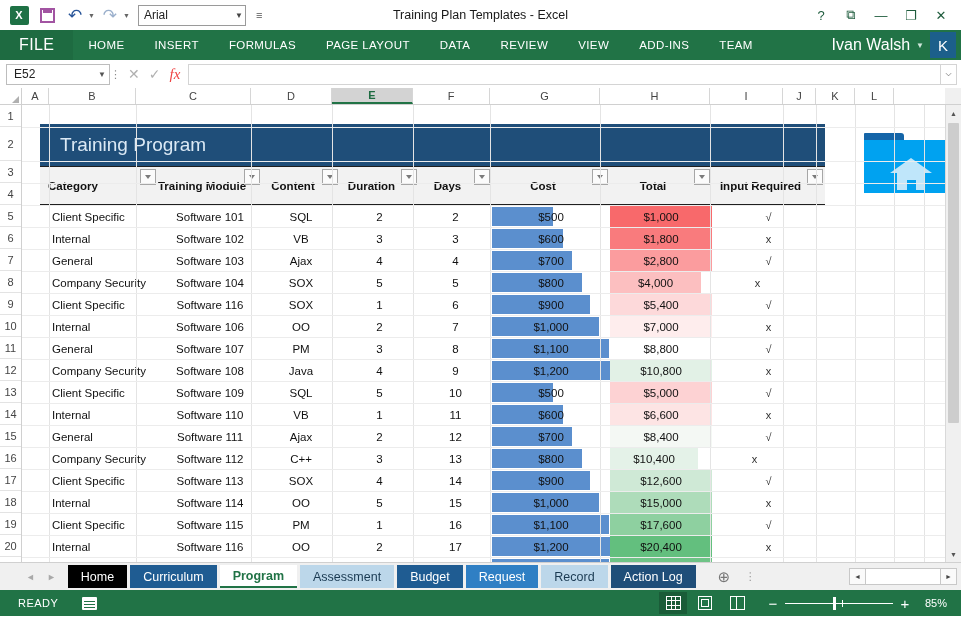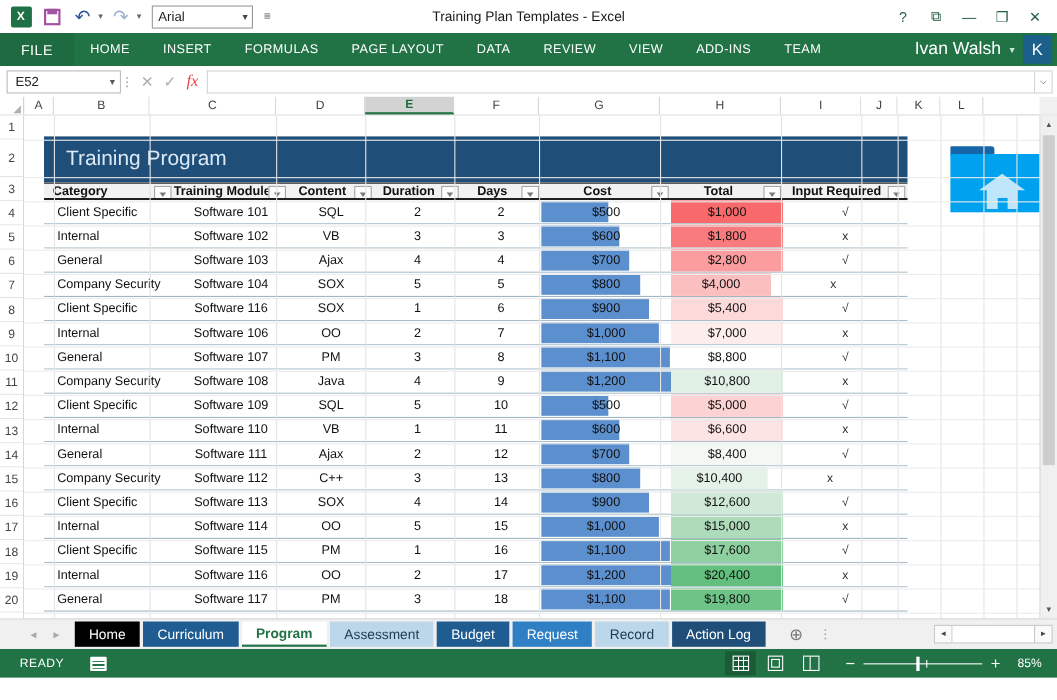--- a/index.html
+++ b/index.html
@@ -28,21 +28,21 @@
   .save-ico::before {
     content:''; position:absolute; inset:0; border:2px solid #a254a2; background:#fff;
   }
   .save-ico::after {
     content:''; position:absolute; left:3px; top:0; width:9px; height:5px; background:#a254a2;
   }
   .undo-ico, .redo-ico { font-size: 17px; color: #2a5699; line-height: 1; }
   .redo-ico { color: #9bb0cc; }
   .mini-caret { font-size: 7px; color: #666; margin-left: -2px; }
   .font-box {
-    width: 92px; height: 21px; border: 1px solid #9a9a9a; background: #fff;
+    width: 108px; height: 21px; border: 1px solid #9a9a9a; background: #fff;
     display: flex; align-items: center; padding: 0 2px 0 5px; margin-left: 6px;
     font-size: 12px; color: #222;
   }
   .font-box .fb-name { flex: 1; }
   .font-box .fb-caret { font-size: 8px; color: #444; }
   .qat-more { font-size: 11px; color: #555; margin-left: 8px; }
   .win-title {
     position: absolute; left: 0; right: 0; text-align: center;
     font-size: 12.5px; color: #1a1a1a; pointer-events: none;
   }
@@ -51,21 +51,21 @@
     width: 28px; height: 24px; display: flex; align-items: center;
     justify-content: center; font-size: 13px; color: #1f5c3d; cursor: pointer;
   }
 
   
   .ribbon {
     height: 30px; background: #217346; display: flex; align-items: stretch;
     position: relative;
   }
   .rb-file {
-    background: #1e6b41; color: #fff; font-size: 13px; letter-spacing: .4px;
+    background: #1e6b41; color: #fff; font-size: 16px; letter-spacing: .4px;
     display: flex; align-items: center; padding: 0 19px; cursor: pointer;
   }
   .rb-tab {
     color: #ffffff; font-size: 11.5px; letter-spacing: .4px; display: flex;
     align-items: center; padding: 0 15px; cursor: pointer;
   }
   .rb-right { margin-left: auto; display: flex; align-items: center; padding-right: 5px; gap: 6px; }
   .rb-user { color: #fff; font-size: 16px; }
   .rb-user-caret { color: #cfe6da; font-size: 8px; }
   .rb-avatar {
@@ -131,21 +131,21 @@
   }
 
   
   .tbl { position: absolute; left: 18px; top: 19px; width: 785px; }
   .tbl-title {
     height: 42px; background: #1f4e79; color: #dbe9f5; font-size: 19px;
     display: flex; align-items: center; padding-left: 20px;
     font-family: "Liberation Sans", sans-serif;
   }
   .tbl-header {
-    display: flex; height: 16px; background: #f2f2f2;
+    display: flex; height: 40px; background: #f2f2f2;
     border-bottom: 2px solid #1f1f1f; border-top: 1px solid #1f1f1f;
   }
   .th {
     display: flex; align-items: center; justify-content: center; position: relative;
     font-size: 11.5px; font-weight: bold; color: #111; overflow: hidden; white-space: nowrap;
   }
   .filt {
     position: absolute; right: 2px; top: 2px; width: 16px; height: 16px;
     border: 1px solid #a6a6a6; background: #fbfbfb; display: flex;
     align-items: center; justify-content: center; cursor: pointer;

